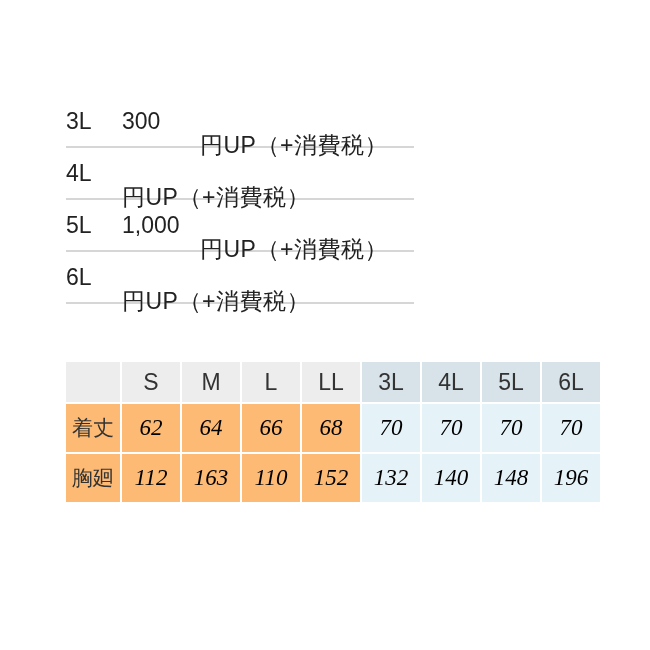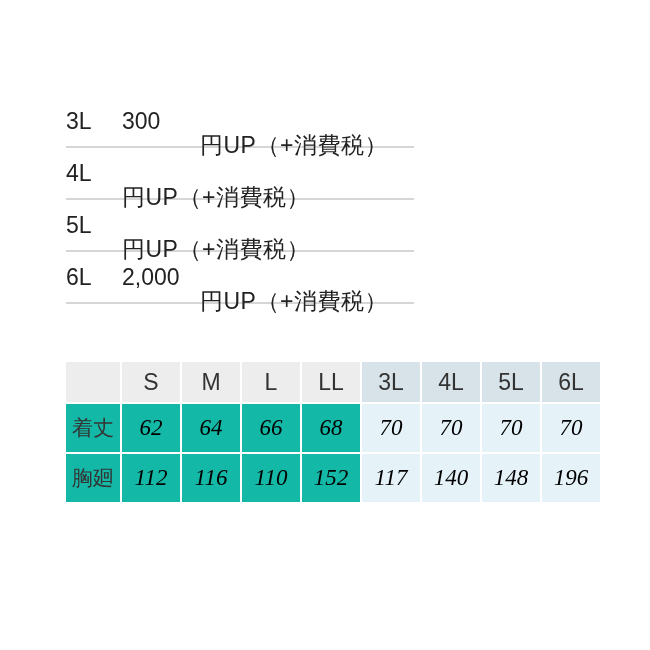--- a/index.html
+++ b/index.html
@@ -49,45 +49,45 @@
     width:54px;font-size:21px;color:var(--label-text);
     font-family:"Liberation Sans","DejaVu Sans",sans-serif;
   }
   td.val{
     font-family:"Liberation Serif","DejaVu Serif",serif;
     font-style:italic;font-weight:normal;
     font-size:23px;color:var(--value-text);
   }
   .hg{background:var(--header-gray);}
   .hb{background:var(--header-blue);}
-  .w{background:#14b8a6;}
+  .w{background:#fdba74;}
   .g{background:var(--row-gray);}
   .bl{background:var(--blue-light);}
   .bd{background:var(--blue-dark);}
 </style>
 </head>
 <body>
 
 <div class="price-list">
   <div class="price-row">
     <span class="p-size">3L</span>
     <span class="p-price">300</span>
     <span class="p-suffix">円UP（+消費税）</span>
   </div>
   <div class="price-row">
     <span class="p-size">4L</span>
     <span class="p-suffix">円UP（+消費税）</span>
   </div>
   <div class="price-row">
     <span class="p-size">5L</span>
+    <span class="p-price">1,000</span>
     <span class="p-suffix">円UP（+消費税）</span>
   </div>
   <div class="price-row">
     <span class="p-size">6L</span>
-    <span class="p-price">2,000</span>
     <span class="p-suffix">円UP（+消費税）</span>
   </div>
 </div>
 
 <table class="size-table">
   <tbody>
   <tr>
     <th class="corner hg"></th>
     <th class="hg">S</th>
     <th class="hg">M</th>
@@ -105,22 +105,22 @@
     <td class="val w">66</td>
     <td class="val w">68</td>
     <td class="val bl">70</td>
     <td class="val bl">70</td>
     <td class="val bl">70</td>
     <td class="val bl">70</td>
   </tr>
   <tr>
     <td class="lbl w">胸廻</td>
     <td class="val w">112</td>
-    <td class="val w">116</td>
+    <td class="val w">163</td>
     <td class="val w">110</td>
     <td class="val w">152</td>
-    <td class="val bl">117</td>
+    <td class="val bl">132</td>
     <td class="val bl">140</td>
     <td class="val bl">148</td>
     <td class="val bl">196</td>
   </tr>
   </tbody>
 </table>
 
 </body></html>

